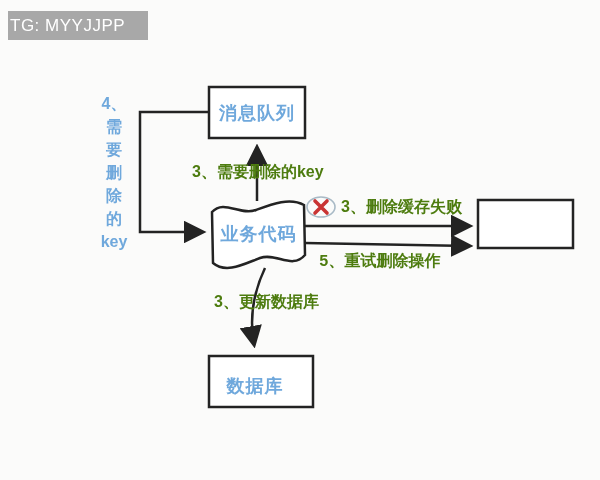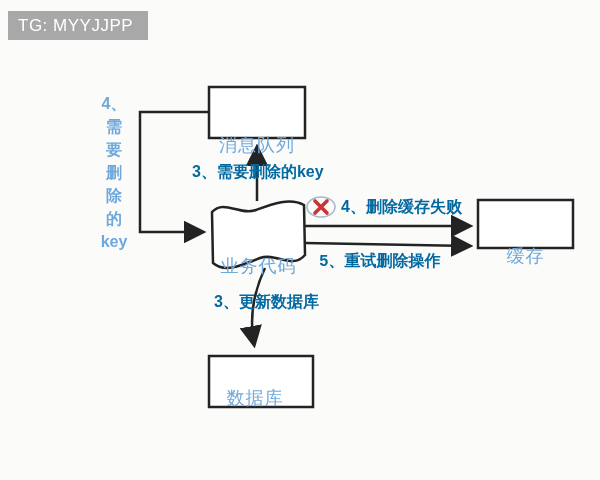--- a/index.html
+++ b/index.html
@@ -1,26 +1,26 @@
 <!DOCTYPE html>
 <html><head>
 <meta charset="utf-8">
 <style>
   html,body{margin:0;padding:0;}
   body{font-family:"Liberation Sans","DejaVu Sans",sans-serif;background:#ffffff;}
   .screen{position:relative;width:600px;height:480px;background:#fbfbfa;overflow:hidden;}
   .badge{position:absolute;background:#a8a8a8;color:#ffffff;letter-spacing:.5px;}
   .badge-tl{left:8px;top:11px;width:140px;height:29px;line-height:29px;
-            font-size:17px;padding-left:10px;box-sizing:border-box;}
+            font-size:17px;padding-left:2px;box-sizing:border-box;}
   .badge-br{left:422px;top:438px;width:178px;height:34px;line-height:34px;
             font-size:18px;text-align:center;}
   svg.diagram{position:absolute;left:0;top:0;}
   .node-label{position:absolute;display:flex;align-items:center;justify-content:center;
-              color:#6fa8dc;font-weight:normal;font-size:18px;letter-spacing:1px;margin-top:32px;}
-  .edge-label{position:absolute;color:#0369a1;font-weight:bold;font-size:16px;
+              color:#6fa8dc;font-weight:bold;font-size:18px;letter-spacing:1px;}
+  .edge-label{position:absolute;color:#4d7c0f;font-weight:bold;font-size:16px;
               white-space:nowrap;}
   .edge-label-vertical{position:absolute;color:#6fa8dc;font-weight:bold;font-size:16px;
               width:48px;text-align:center;white-space:pre-line;line-height:23px;}
 </style>
 </head>
 <body>
 
 <div class="screen">
 
   <div class="badge badge-tl">TG: MYYJJPP</div>
@@ -51,25 +51,24 @@
     <path d="M 265 268 Q 247 306 254 344" fill="none" stroke="#232323" stroke-width="2.5" marker-end="url(#arrow)"></path>
 
     <g>
       <ellipse cx="321" cy="207" rx="14" ry="10" fill="#fbfbfa" stroke="#a9bac6" stroke-width="1.6"></ellipse>
       <path d="M 315 201 L 327 213 M 327 201 L 315 213" stroke="#c93434" stroke-width="3.6" stroke-linecap="round" fill="none"></path>
     </g>
   </svg>
 
   <div class="node-label" style="left:209px;top:87px;width:96px;height:51px;">消息队列</div>
   <div class="node-label" style="left:212px;top:206px;width:93px;height:55px;">业务代码</div>
-  <div class="node-label" style="left:478px;top:200px;width:95px;height:48px;">缓存</div>
-  <div class="node-label" style="left:209px;top:340px;width:92px;height:51px;">数据库</div>
+  <div class="node-label" style="left:209px;top:360px;width:92px;height:51px;">数据库</div>
 
   <div class="edge-label" style="left:192px;top:162px;">3、需要删除的key</div>
-  <div class="edge-label" style="left:341px;top:197px;">4、删除缓存失败</div>
+  <div class="edge-label" style="left:341px;top:197px;">3、删除缓存失败</div>
   <div class="edge-label" style="left:319px;top:251px;font-family:Liberation Mono, monospace;">5、重试删除操作</div>
   <div class="edge-label" style="left:214px;top:292px;">3、更新数据库</div>
   <div class="edge-label-vertical" style="left:90px;top:92px;">4、
 需
 要
 删
 除
 的
 key</div>
 

